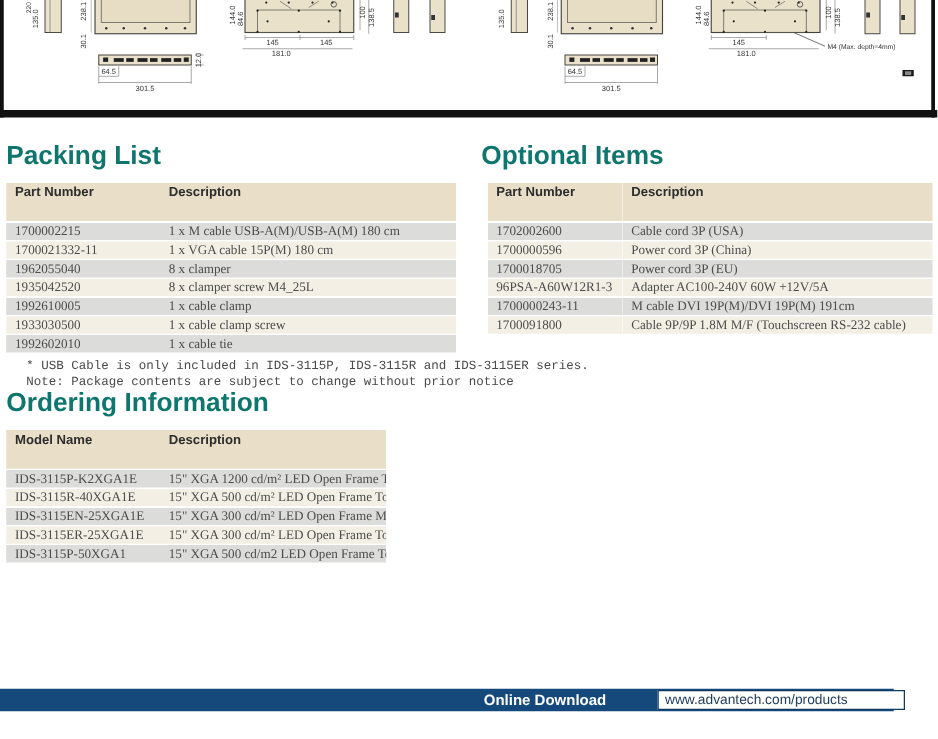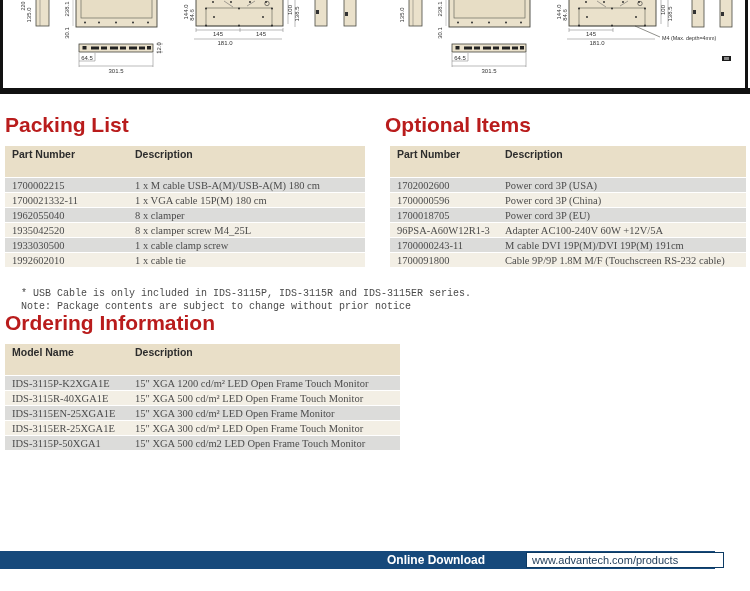--- a/index.html
+++ b/index.html
@@ -2,21 +2,21 @@
 <html><head>
 <meta charset="utf-8">
 <style>
   html,body{margin:0;padding:0;}
   body{
     width:750px;height:591px;position:relative;overflow:hidden;
     background:#ffffff;font-family:"Liberation Sans",sans-serif;
   }
   .abs{position:absolute;}
   h2.sec{
-    font-size:21px;font-weight:bold;color:#b91c1c;margin:0;line-height:24px;
+    font-size:21px;font-weight:bold;color:#0f766e;margin:0;line-height:24px;
   }
   table.data{border-collapse:collapse;table-layout:fixed;width:100%;}
   table.data th{
     background:#e9dfc8;color:#2d2d2d;font-size:10.5px;font-weight:bold;
     text-align:left;padding:0 0 16px 7px;height:15px;border-bottom:1px solid #fff;
     white-space:nowrap;overflow:hidden;
   }
   table.data td{
     font-size:10.5px;color:#4c4c4c;padding:0 0 0 7px;height:14px;
     border-bottom:1px solid #fff;white-space:nowrap;overflow:hidden;font-family:Liberation Serif, serif;
@@ -244,37 +244,41 @@
         </tr>
         <tr>
           <td>1962055040</td>
           <td>8 x clamper</td>
         </tr>
         <tr>
           <td>1935042520</td>
           <td>8 x clamper screw M4_25L</td>
         </tr>
         <tr>
+          <td>1992610005</td>
+          <td>1 x cable clamp</td>
+        </tr>
+        <tr>
           <td>1933030500</td>
           <td>1 x cable clamp screw</td>
         </tr>
         <tr>
           <td>1992602010</td>
           <td>1 x cable tie</td>
         </tr>
       </tbody>
     </table>
 </div>
 
 <p class="note abs" style="left:5px;top:271px;">* USB Cable is only included in IDS-3115P, IDS-3115R and IDS-3115ER series.</p>
 <p class="note abs" style="left:5px;top:284px;">Note: Package contents are subject to change without prior notice</p>
 
 <h2 class="sec abs" style="left:5px;top:311px;">Ordering Information</h2>
 
-<div class="abs" style="left:5px;top:344px;width:395px;">
+<div class="abs" style="left:5px;top:344px;width:304px;">
   <table class="data">
     <colgroup>
         <col style="width:123px">
         <col>
       </colgroup>
   <thead>
         <tr>
           <th>Model Name</th>
           <th>Description</th>
         </tr>
@@ -314,21 +318,21 @@
       </colgroup>
   <thead>
         <tr>
           <th>Part Number</th>
           <th>Description</th>
         </tr>
       </thead>
       <tbody>
         <tr>
           <td>1702002600</td>
-          <td>Power cord 3P (USA)</td>
+          <td>Cable cord 3P (USA)</td>
         </tr>
         <tr>
           <td>1700000596</td>
           <td>Power cord 3P (China)</td>
         </tr>
         <tr>
           <td>1700018705</td>
           <td>Power cord 3P (EU)</td>
         </tr>
         <tr>

